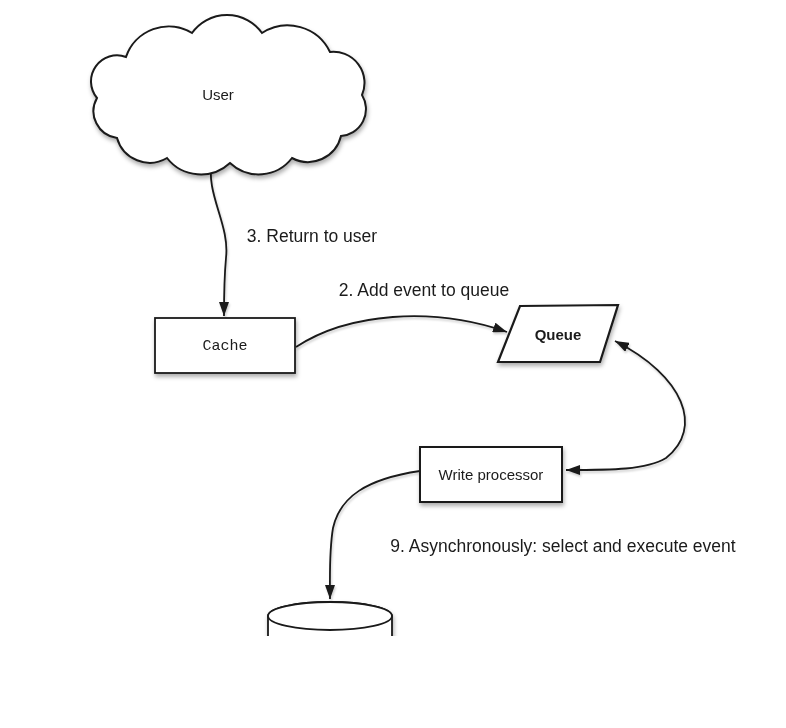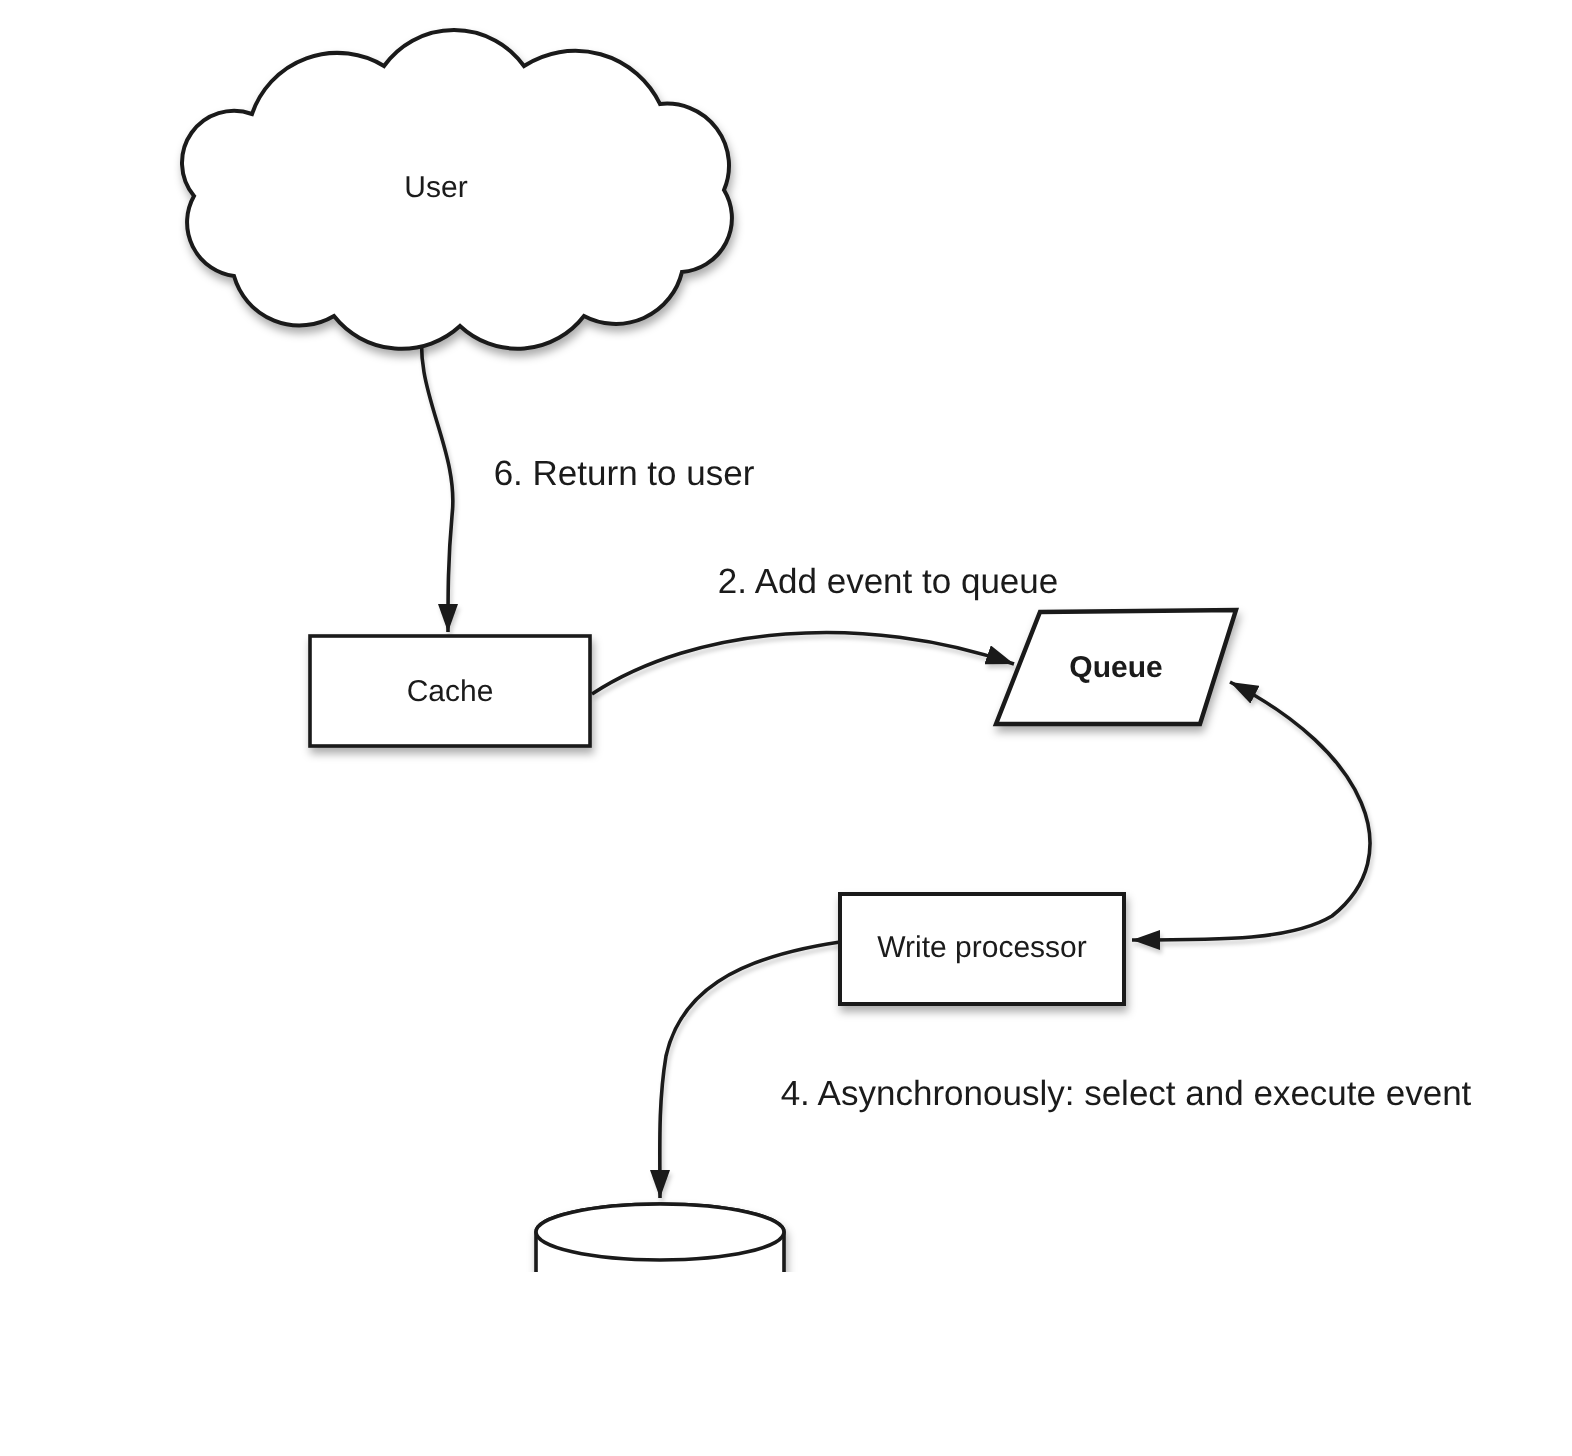--- a/index.html
+++ b/index.html
@@ -81,22 +81,22 @@
       <rect class="shape" x="420" y="447" width="142" height="55" stroke-width="2"></rect>
 
       <g>
         <path class="shape" stroke-width="1.8" d="M 268 616 A 62 14 0 0 1 392 616 L 392 682 A 62 14 0 0 1 268 682 Z"></path>
         <ellipse class="shape" stroke-width="1.8" cx="330" cy="616" rx="62" ry="14"></ellipse>
       </g>
     </g>
   </svg>
 
   <div class="label node-label" style="left:218px; top:94px;">User</div>
-  <div class="label node-label" style="left:225px; top:346px;">Cache</div>
+  <div class="label node-label" style="left:225px; top:346px;font-family:Liberation Mono, monospace;">Cache</div>
   <div class="label node-label" style="left:558px; top:334px;font-weight:bold;">Queue</div>
   <div class="label node-label" style="left:491px; top:474px;">Write processor</div>
   <div class="label node-label" style="left:330px; top:654px;">DB</div>
 
-  <div class="label edge-label" style="left:424px; top:291px;margin-left:20px;">2. Add event to queue</div>
-  <div class="label edge-label" style="left:312px; top:237px;">6. Return to user</div>
-  <div class="label edge-label" style="left:563px; top:547px;">4. Asynchronously: select and execute event</div>
+  <div class="label edge-label" style="left:424px; top:291px;">2. Add event to queue</div>
+  <div class="label edge-label" style="left:312px; top:237px;">3. Return to user</div>
+  <div class="label edge-label" style="left:563px; top:547px;">9. Asynchronously: select and execute event</div>
 
 </div>
 
 </body></html>

